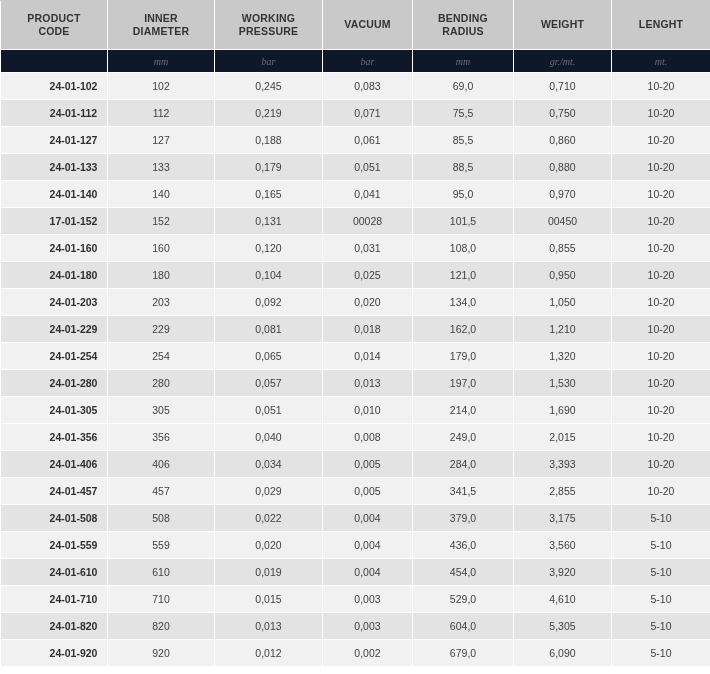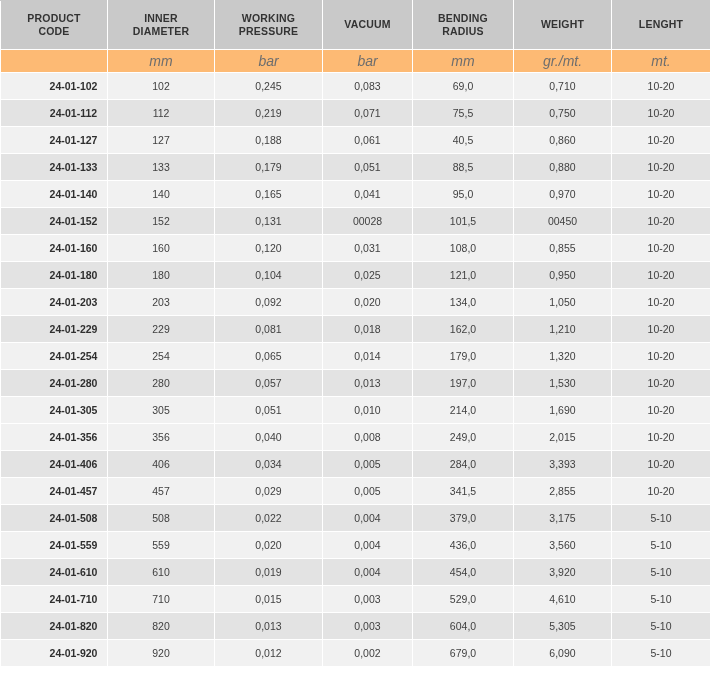--- a/index.html
+++ b/index.html
@@ -43,27 +43,28 @@
     color: #333333;
     font-size: 10.5px;
     font-weight: bold;
     letter-spacing: 0.2px;
     line-height: 1.25;
     height: 44px;
     padding: 2px 4px;
     border-top: 1px solid #c9c9c9;
   }
   thead th.unit-cell {
-    background: #fdba74;
+    background: #0f172a;
     color: #6e6e6e;
-    font-size: 14px;
+    font-size: 10px;
     font-style: italic;
     font-weight: normal;
     height: 22px;
     padding: 0 4px;
+    font-family: Liberation Serif, serif;
   }
   tbody td {
     height: 26px;
     font-size: 10.5px;
   }
   tbody tr.row-even td { background: #f1f1f1; }
   tbody tr.row-odd td { background: #e3e3e3; }
   tbody td.code-cell {
     font-weight: bold;
     color: #2f2f2f;
@@ -126,21 +127,21 @@
           <td class="val-cell">0,071</td>
           <td class="val-cell">75,5</td>
           <td class="val-cell">0,750</td>
           <td class="val-cell">10-20</td>
         </tr>
         <tr class="row-even">
           <td class="code-cell">24-01-127</td>
           <td class="val-cell">127</td>
           <td class="val-cell">0,188</td>
           <td class="val-cell">0,061</td>
-          <td class="val-cell">40,5</td>
+          <td class="val-cell">85,5</td>
           <td class="val-cell">0,860</td>
           <td class="val-cell">10-20</td>
         </tr>
         <tr class="row-odd">
           <td class="code-cell">24-01-133</td>
           <td class="val-cell">133</td>
           <td class="val-cell">0,179</td>
           <td class="val-cell">0,051</td>
           <td class="val-cell">88,5</td>
           <td class="val-cell">0,880</td>
@@ -149,21 +150,21 @@
         <tr class="row-even">
           <td class="code-cell">24-01-140</td>
           <td class="val-cell">140</td>
           <td class="val-cell">0,165</td>
           <td class="val-cell">0,041</td>
           <td class="val-cell">95,0</td>
           <td class="val-cell">0,970</td>
           <td class="val-cell">10-20</td>
         </tr>
         <tr class="row-odd">
-          <td class="code-cell">24-01-152</td>
+          <td class="code-cell">17-01-152</td>
           <td class="val-cell">152</td>
           <td class="val-cell">0,131</td>
           <td class="val-cell">00028</td>
           <td class="val-cell">101,5</td>
           <td class="val-cell">00450</td>
           <td class="val-cell">10-20</td>
         </tr>
         <tr class="row-even">
           <td class="code-cell">24-01-160</td>
           <td class="val-cell">160</td>

